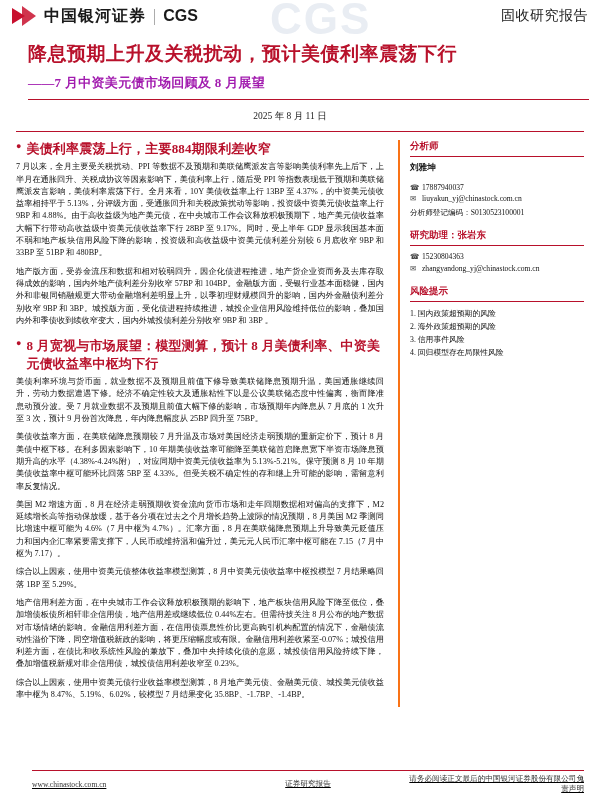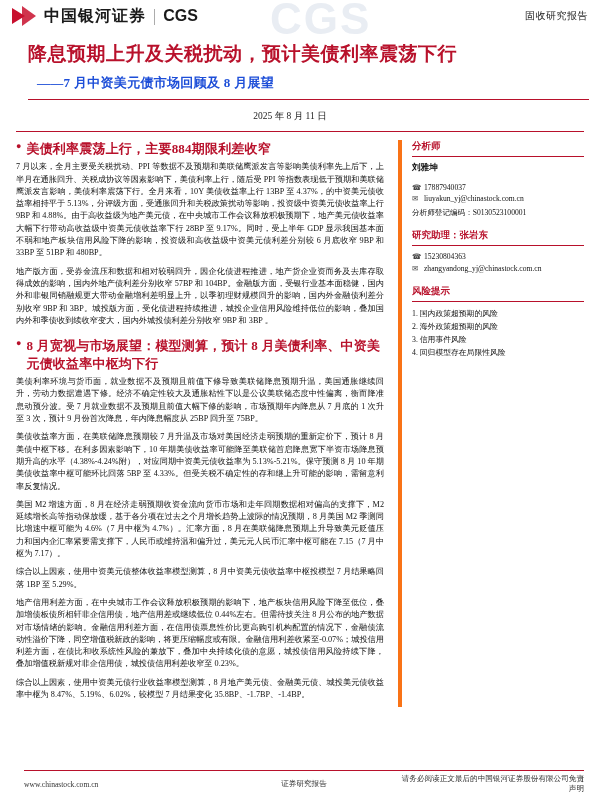--- a/index.html
+++ b/index.html
@@ -63,43 +63,42 @@
   }
   .brand-sep {
     margin: 0 7px; color: #999; font-size: 16px; z-index: 2;
   }
   .brand-en {
     font-size: 16px; font-weight: bold; color: #1a1a1a;
     font-family: "Liberation Sans", sans-serif; z-index: 2;
   }
   .header-right {
     margin-left: auto;
-    font-size: 10px; color: #222; z-index: 2;
+    font-size: 14px; color: #222; z-index: 2;
     letter-spacing: .5px;
   }
   
   .title-wrap {
     padding: 10px 11px 4px 28px;
     position: relative;
   }
   .doc-title {
     font-size: 19px;
     font-weight: bold;
     color: #b8112b;
     letter-spacing: .5px;
     line-height: 1.3;
     font-family: "Liberation Serif", serif;
   }
   .doc-subtitle {
     margin-top: 7px;
     font-size: 13px;
     font-weight: bold;
-    color: #1d4ed8;
+    color: #a21caf;
     letter-spacing: .3px;
-    margin-left: 9px;
   }
   .title-rule {
     margin-top: 7px;
     border-bottom: 1.5px solid #b8112b;
   }
   .doc-date {
     text-align: center;
     font-size: 9.5px;
     color: #222;
     padding: 6px 20px 0 0;
@@ -113,21 +112,21 @@
     display: flex;
     padding: 8px 16px 0 16px;
     gap: 10px;
   }
   .col-left {
     width: 372px;
     padding-right: 4px;
   }
   .col-right {
     width: 186px;
-    border-left: 4px solid #f97316;
+    border-left: 2px solid #f97316;
     padding-left: 10px;
   }
   
   .bullet-head {
     display: flex;
     align-items: flex-start;
     margin-bottom: 4px;
   }
   .bullet-dot {
     color: #b8112b;
@@ -188,21 +187,22 @@
   .rc-block { margin-bottom: 10px; }
   .risk-item {
     font-size: 7.8px;
     color: #111;
     line-height: 1.7;
   }
   
   .footer {
     position: absolute;
     left: 0; right: 0; bottom: 0;
-    padding: 0 16px 6px 24px;
+    padding: 0 16px 6px 32px;
+    text-decoration: underline;
   }
   .footer-rule {
     border-bottom: 1px solid #b8112b;
     margin-bottom: 3px;
   }
   .footer-row {
     display: flex;
     align-items: center;
     font-size: 7.6px;
     color: #333;

